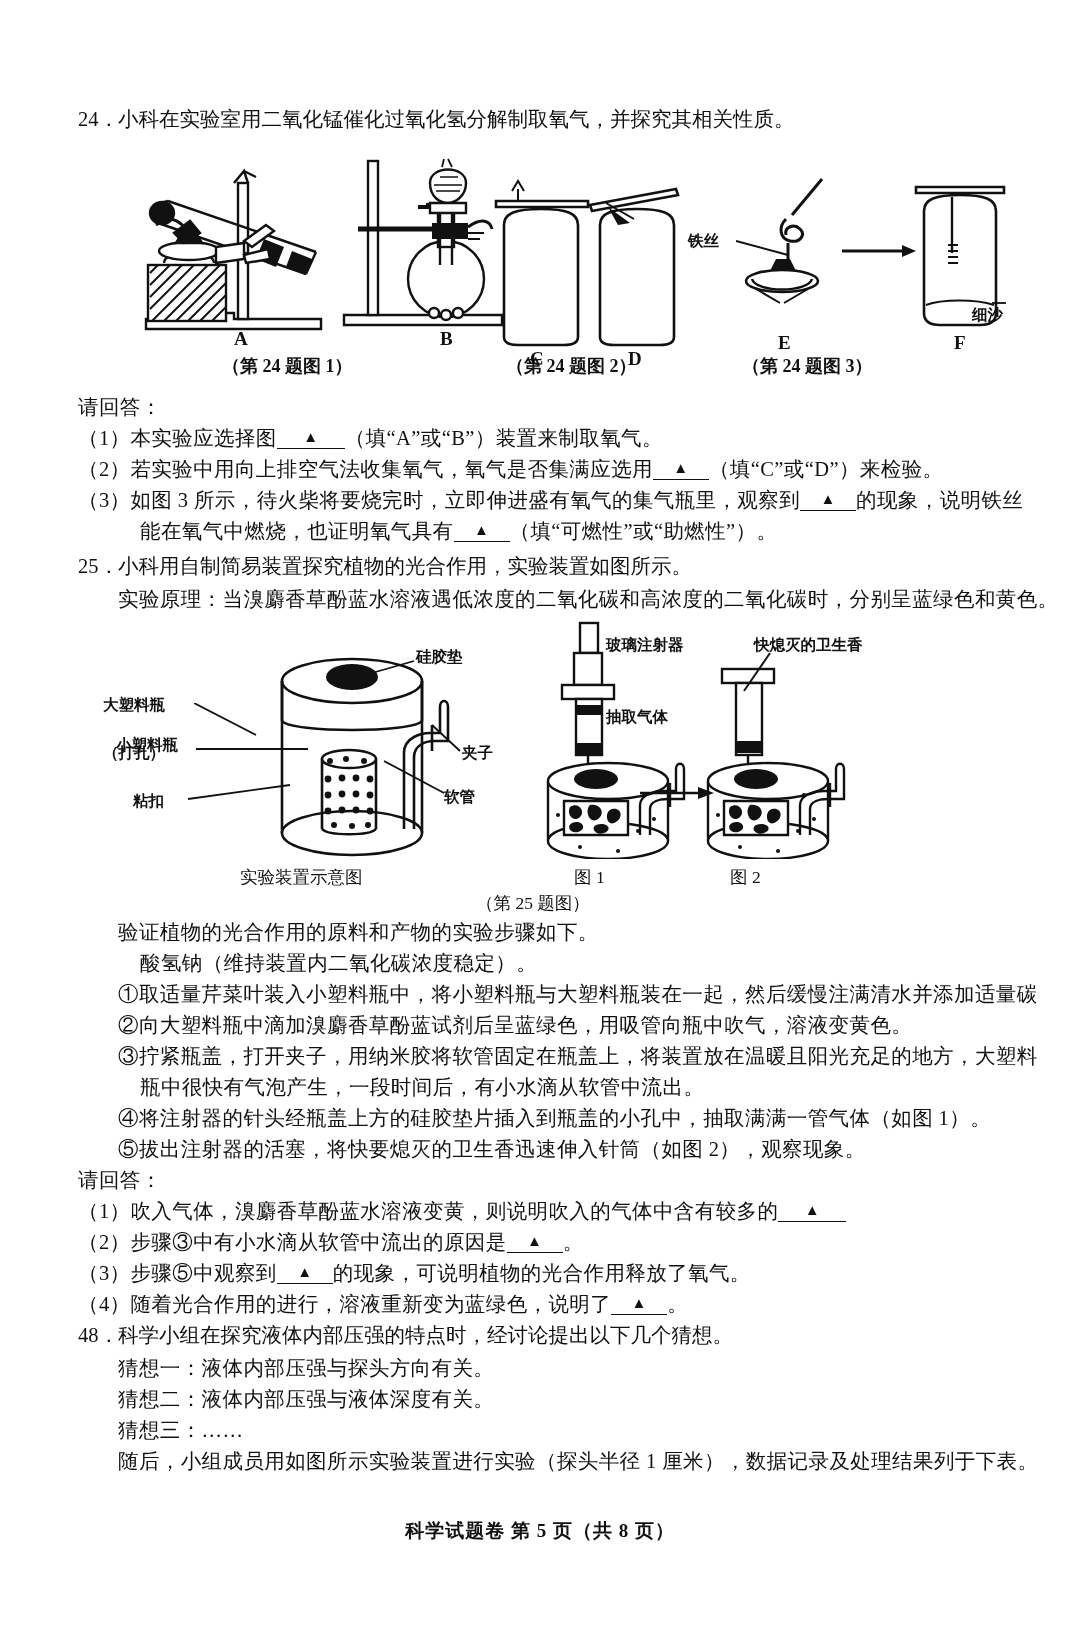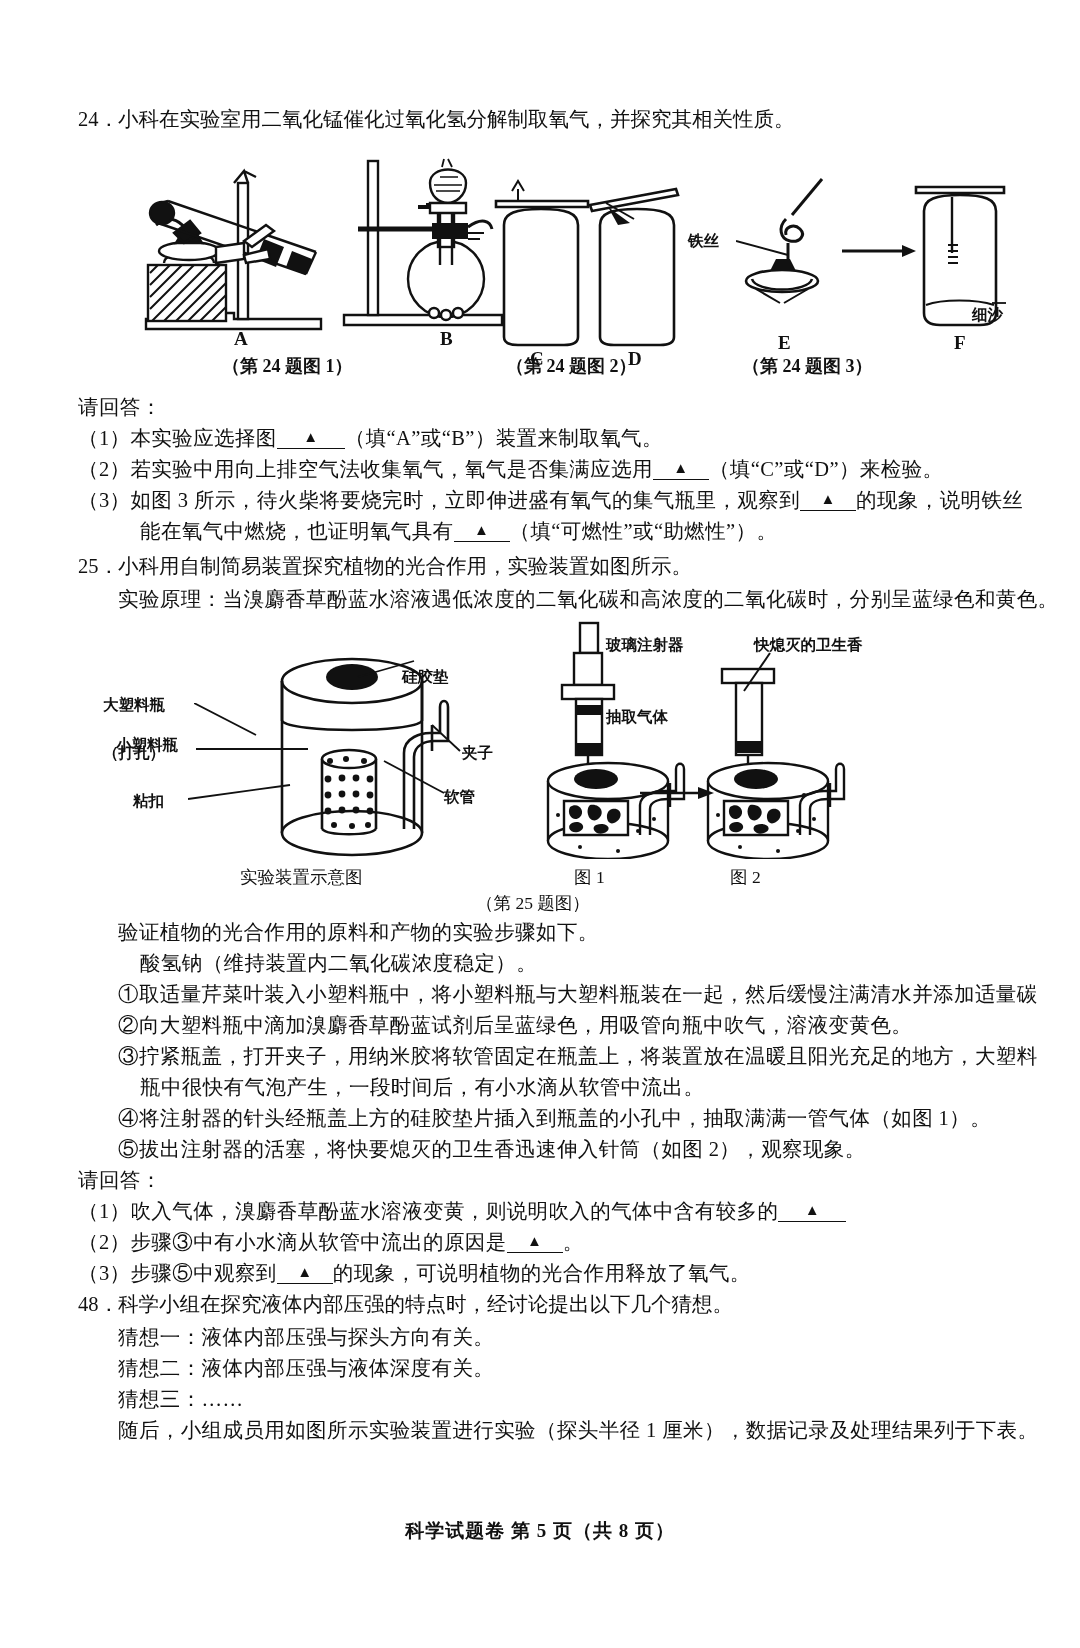--- a/index.html
+++ b/index.html
@@ -322,21 +322,21 @@
           </g>
 
           <path d="M178 196 L178 120 C178 104 196 100 204 100 L214 100 L214 74" stroke-width="2.6"></path>
           <path d="M188 196 L188 124 C188 112 200 108 208 108 L222 108 L222 74" stroke-width="2.6"></path>
           <path d="M214 74 C214 66 222 66 222 74"></path>
 
           <path d="M206 92 L206 118" stroke-width="2.6"></path>
         </g>
       </svg>
 
-      <span class="lbl" style="left:324px;top:32px;margin-top:20px;">硅胶垫</span>
+      <span class="lbl" style="left:338px;top:32px;">硅胶垫</span>
       <svg width="70" height="30" style="position:absolute;left:276px;top:44px;">
           <path d="M60 2 L4 18" stroke="#111" stroke-width="1.8" fill="none"></path>
         </svg>
 
       <span class="lbl" style="left:25px;top:80px;">大塑料瓶</span>
       <svg width="80" height="40" style="position:absolute;left:116px;top:88px;">
           <path d="M0 0 L62 32" stroke="#111" stroke-width="1.8" fill="none"></path>
         </svg>
 
       <span class="lbl" style="left:25px;top:120px;margin-left:13px;">小塑料瓶</span>
@@ -471,20 +471,23 @@
 
     <div class="q-line">
       <span>（1）</span><span>吹入气体，溴麝香草酚蓝水溶液变黄，则说明吹入的气体中含有较多的</span><span class="blank blank-wide"><span class="tri">▲</span></span><span></span>
     </div>
     <div class="q-line">
       <span>（2）</span><span>步骤③中有小水滴从软管中流出的原因是</span><span class="blank"><span class="tri">▲</span></span><span>。</span>
     </div>
     <div class="q-line">
       <span>（3）</span><span>步骤⑤中观察到</span><span class="blank"><span class="tri">▲</span></span><span>的现象，可说明植物的光合作用释放了氧气。</span>
     </div>
+    <div class="q-line">
+      <span>（4）</span><span>随着光合作用的进行，溶液重新变为蓝绿色，说明了</span><span class="blank"><span class="tri">▲</span></span><span>。</span>
+    </div>
 
     <div class="q-head">
       <span class="q-num">48．</span><span>科学小组在探究液体内部压强的特点时，经讨论提出以下几个猜想。</span>
     </div>
     <div class="q-line indent1">猜想一：液体内部压强与探头方向有关。</div>
     <div class="q-line indent1">猜想二：液体内部压强与液体深度有关。</div>
     <div class="q-line indent1">猜想三：……</div>
     <div class="q-line indent1">随后，小组成员用如图所示实验装置进行实验（探头半径 1 厘米），数据记录及处理结果列于下表。</div>
 
   </div>

